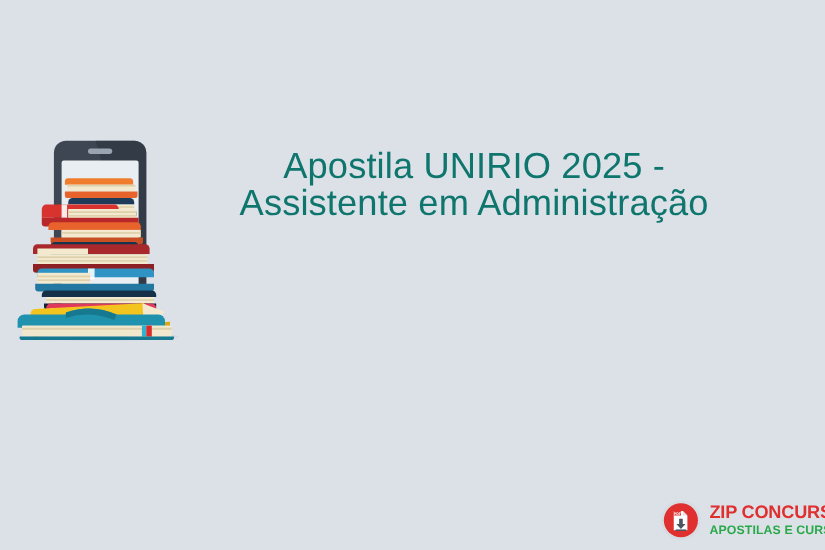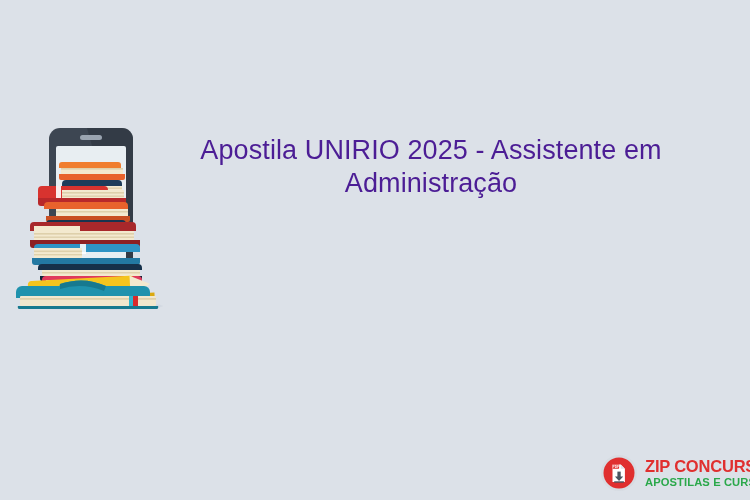--- a/index.html
+++ b/index.html
@@ -39,24 +39,24 @@
   
   #title-block {
     position: absolute;
     left: 185px;
     top: 134px;
     width: 492px;
     text-align: center;
   }
   #title-text {
     font-family: "Liberation Sans", sans-serif;
-    font-size: 27px;
+    font-size: 33px;
     line-height: 33px;
     font-weight: 400;
-    color: #4c1d95;
+    color: #0f766e;
     letter-spacing: 0.1px;
     white-space: pre-line;
   }
 
   
   #logo {
     position: absolute;
     left: 600px;
     top: 452px;
     width: 140px;

